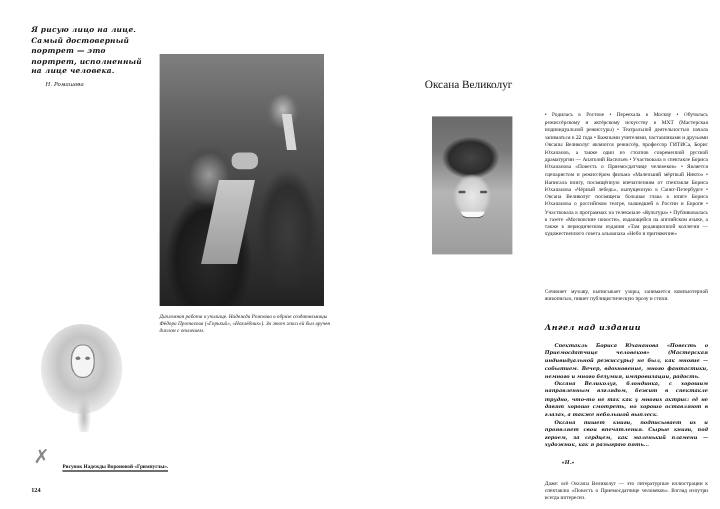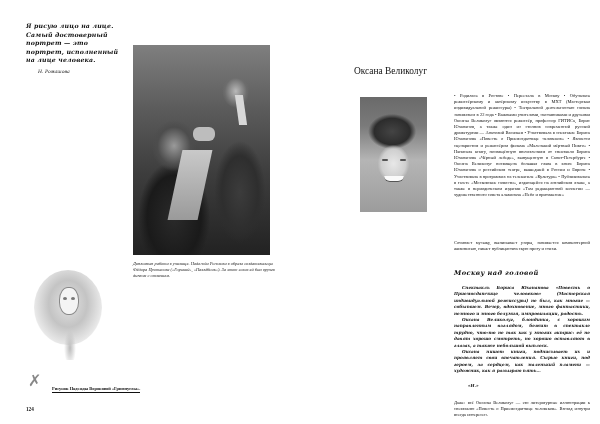--- a/index.html
+++ b/index.html
@@ -143,21 +143,21 @@
 
   <div class="portrait">
     <span class="pe" style="left:22px"></span>
     <span class="pe" style="left:40px"></span>
     <div class="smile"></div>
   </div>
 
   <div class="bio">• Родилась в Ростове • Переехала в Москву • Обучалась режиссёрскому и актёрскому искусству в МХТ (Мастерская индивидуальной режиссуры) • Театральной деятельностью начала заниматься в 22 года • Важными учителями, наставниками и друзьями Оксаны Великолуг являются режиссёр, профессор ГИТИСа, Борис Юхананов, а также один из столпов современной русской драматургии — Анатолий Васильев • Участвовала в спектакле Бориса Юхананова «Повесть о Приемосдатчице человеков» • Является сценаристом и режиссёром фильма «Маленький мёртвый Никто» • Написала книгу, посвящённую впечатлениям от спектакля Бориса Юхананова «Чёрный лебедь», выпущенную в Санкт-Петербурге • Оксана Великолуг посвящена большая глава в книге Бориса Юхананова о российском театре, вышедшей в России и Европе • Участвовала в программах на телеканале «Культура» • Публиковалась в газете «Московские новости», издающейся на английском языке, а также в периодическом издании «Там редакционной коллегии — художественного совета альманаха «Небо и притяжение»</div>
   <div class="bio-extra">Сочиняет музыку, выписывает узоры, занимается компьютерной живописью, пишет публицистическую прозу и стихи.</div>
 
-  <div class="section-heading">Москву над головой</div>
+  <div class="section-heading">Ангел над издании</div>
 
   <div class="quote">
     <p>Спектакль Бориса Юхананова «Повесть о Приемосдатчице человеков» (Мастерская индивидуальной режиссуры) не был, как многие — событием. Вечер, вдохновение, много фантастики, немного и много безумия, импровизации, радость.</p>
     <p>Оксана Великолуг, блондинка, с хорошим направленным взглядом, бежит в спектакле трудно, что-то не так как у многих актрис: её не давят хорошо смотреть, но хорошо оставляют в глазах, а также небольшой выплеск.</p>
     <p>Оксана пишет книги, подписывает их и проявляет свои впечатления. Сырые книги, под героем, за сердцем, как маленький пламени — художник, как я разыграю пять...</p>
   </div>
   <div class="quote-sign">«Н.»</div>
 
   <div class="afterword">Даже: всё Оксаны Великолуг — это литературные иллюстрации к спектаклю «Повесть о Приемосдатчице человеков». Взгляд изнутри всегда интересен.</div>
 

